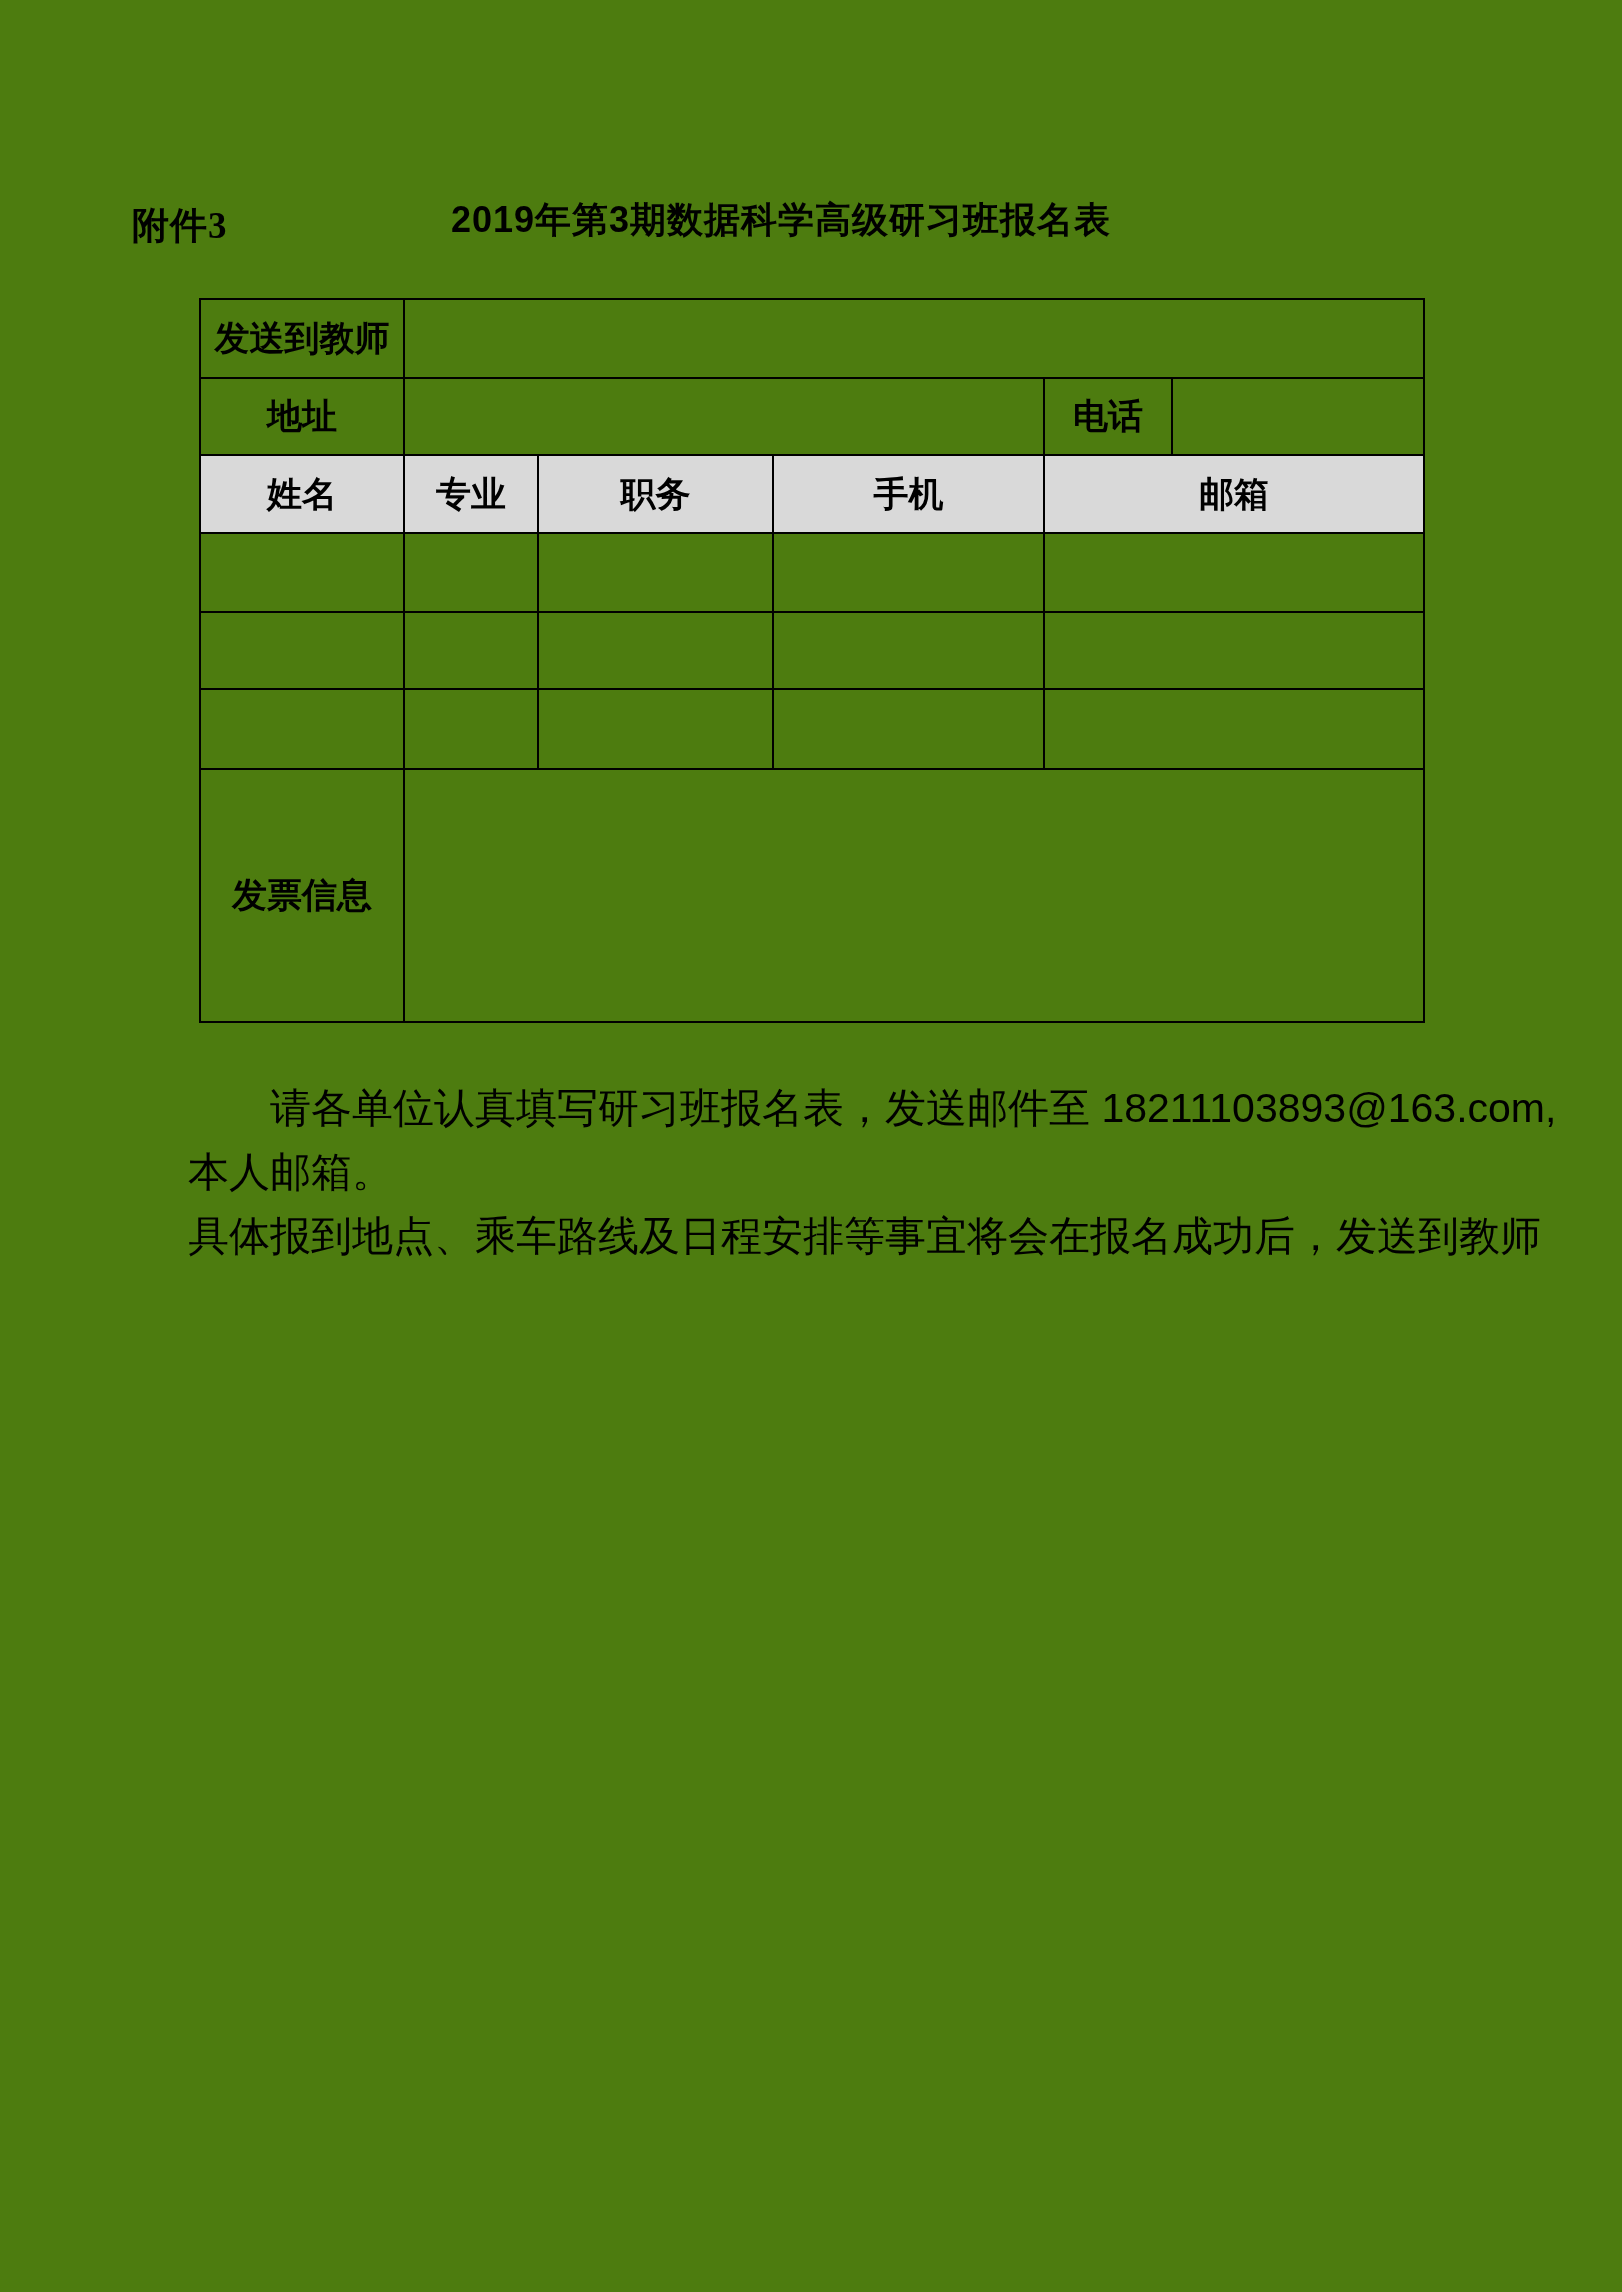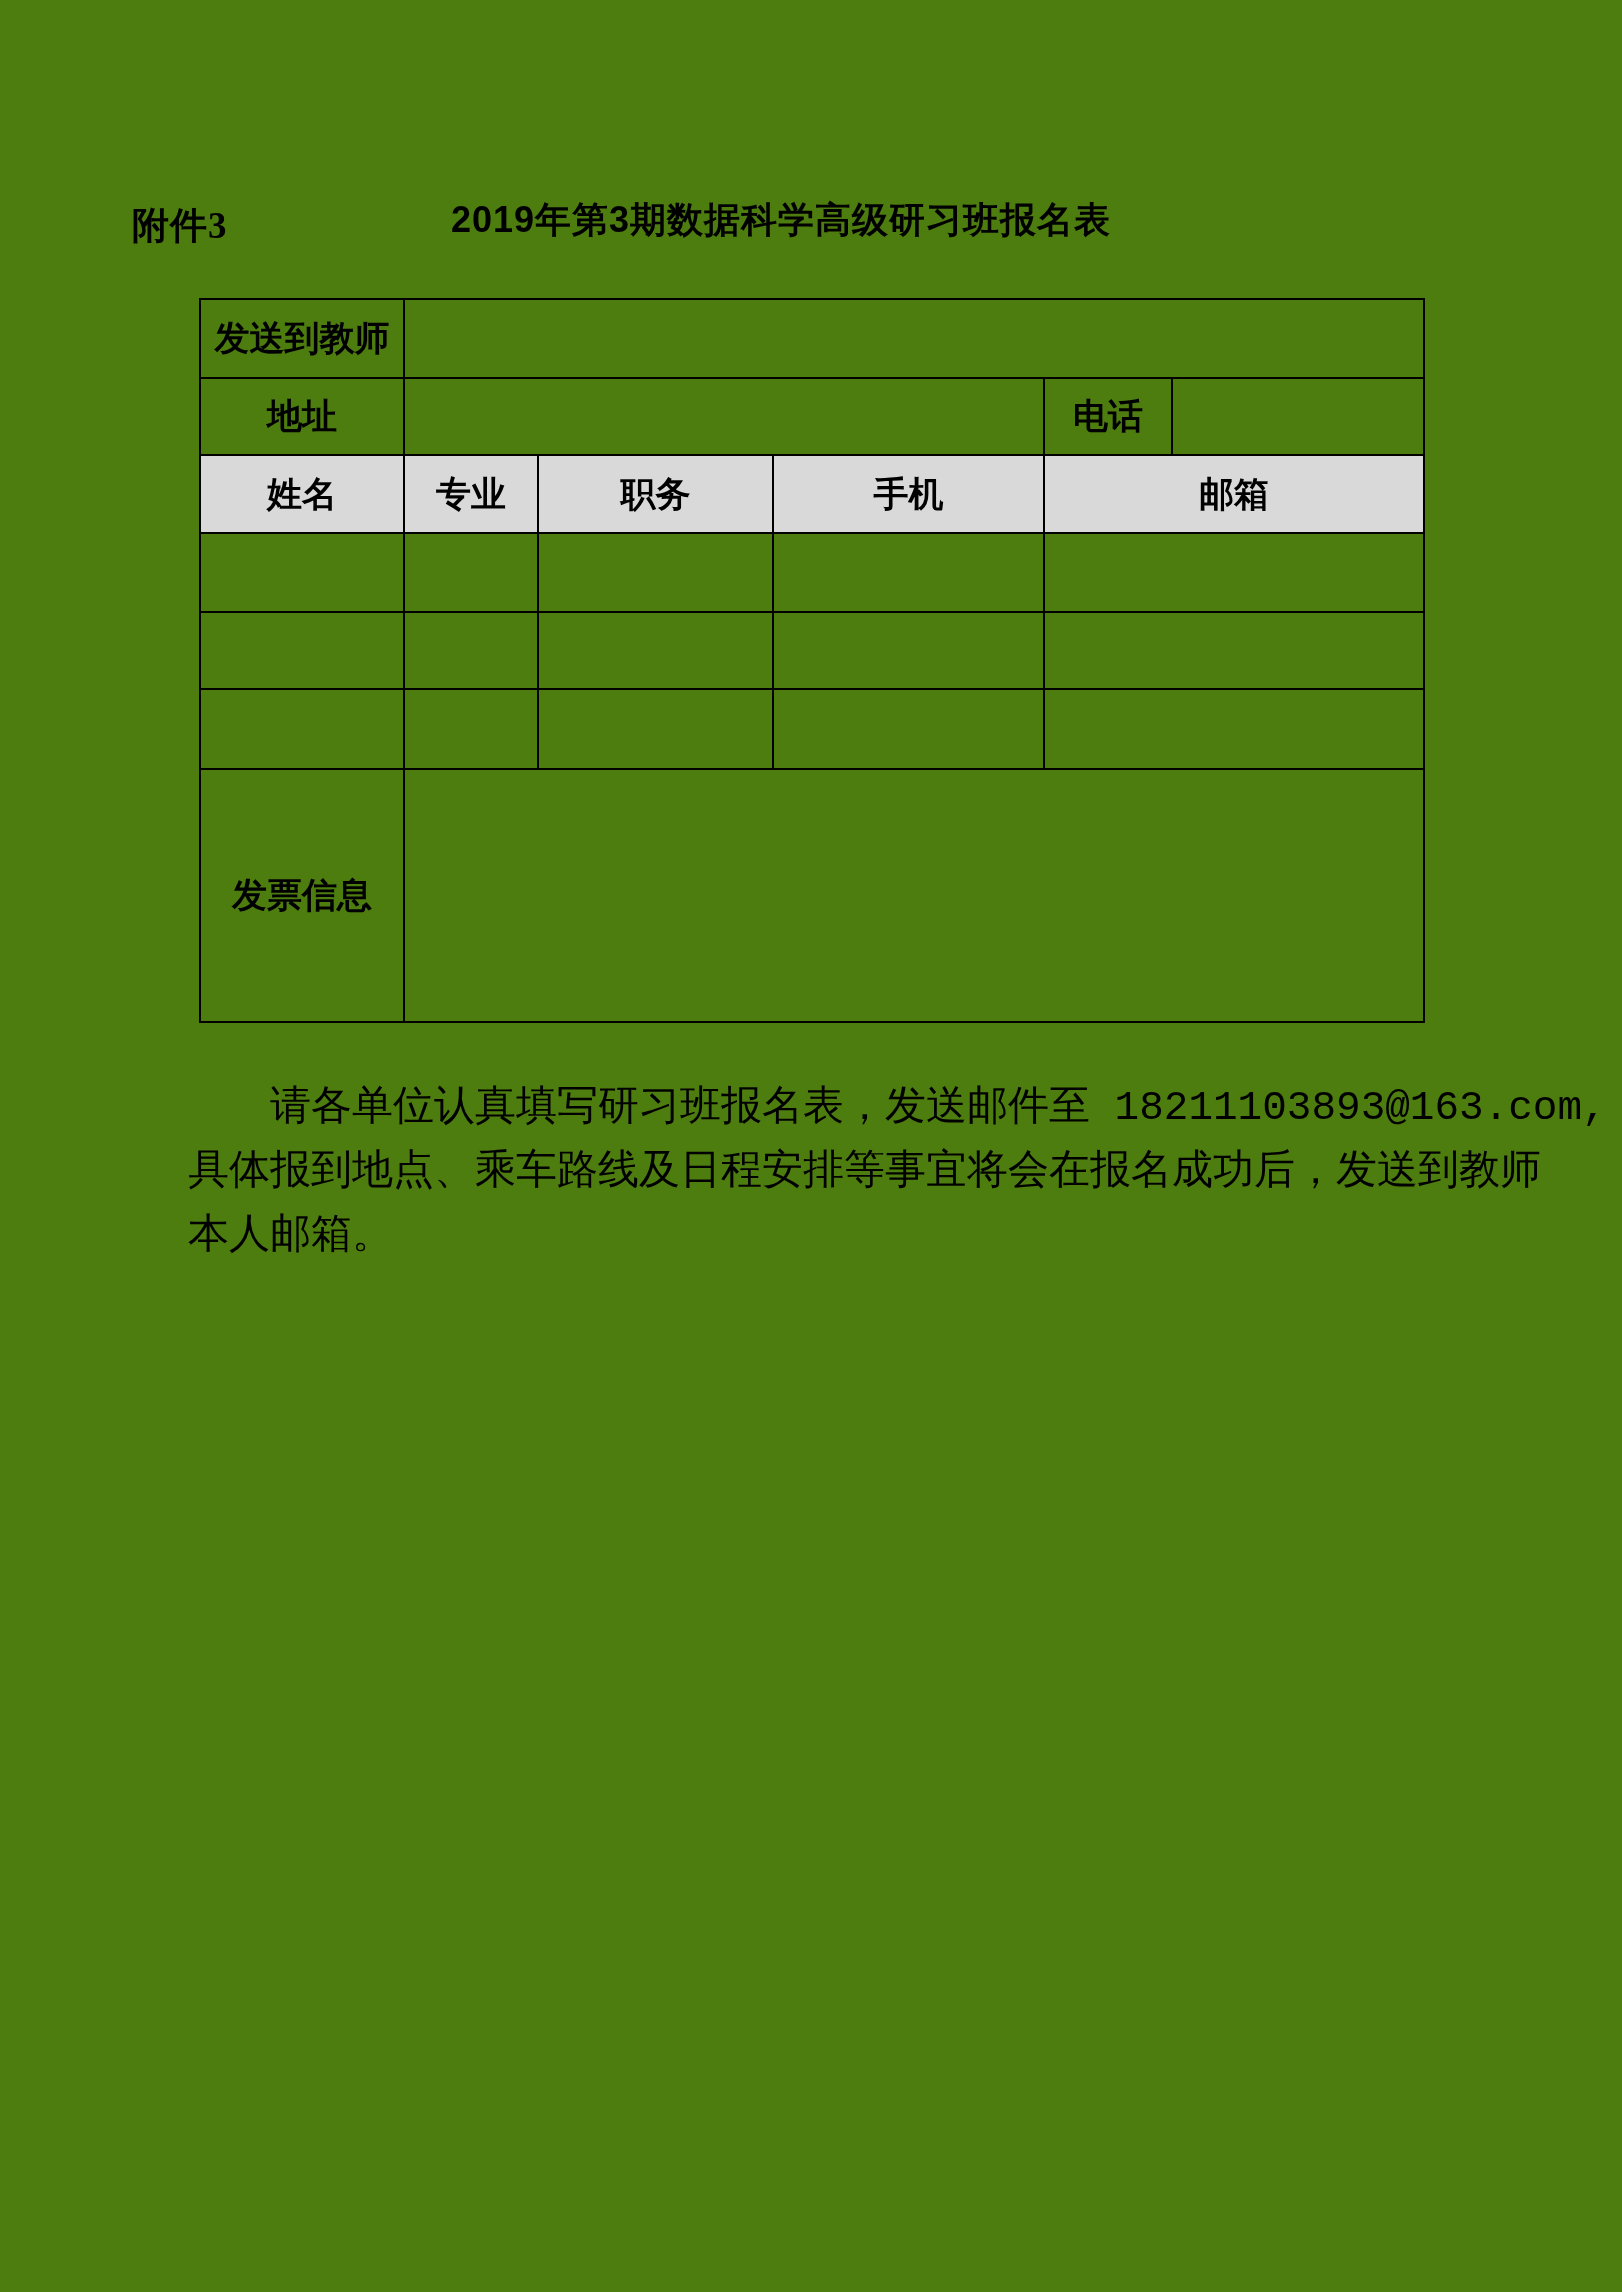--- a/index.html
+++ b/index.html
@@ -71,21 +71,21 @@
   tr.r-entry1 { height: 79px; }
   tr.r-entry2 { height: 77px; }
   tr.r-entry3 { height: 80px; }
   tr.r-invoice{ height: 253px; margin-top: 43px; }
   
   #note {
     position: absolute;
     left: 188px;
     top: 1076px;
     width: 1306px;
-    font-family: Liberation Mono, monospace;
+    font-family: Liberation Sans, sans-serif;
     font-size: 41px;
     line-height: 64px;
     font-weight: normal;
     color: #000000;
   }
   #note .line {
     white-space: nowrap;
   }
   #note .line.indent {
     text-indent: 82px;
@@ -150,18 +150,18 @@
       </tr>
       <tr class="r-invoice">
         <td>发票信息</td>
         <td colspan="5"></td>
       </tr>
     </tbody>
   </table>
 
   <div id="note">
     <div class="line indent">请各单位认真填写研习班报名表，发送邮件至 18211103893@163.com,</div>
+    <div class="line">本人邮箱。</div>
     <div class="line">具体报到地点、乘车路线及日程安排等事宜将会在报名成功后，发送到教师</div>
-    <div class="line">本人邮箱。</div>
   </div>
 
 </div>
 
 
 </body></html>

